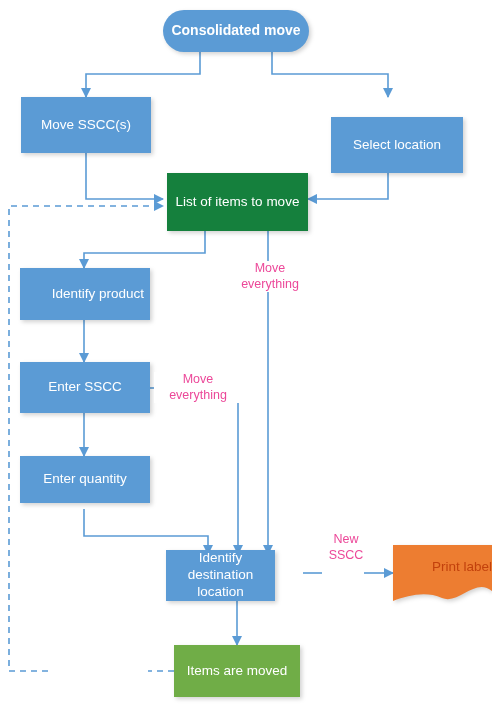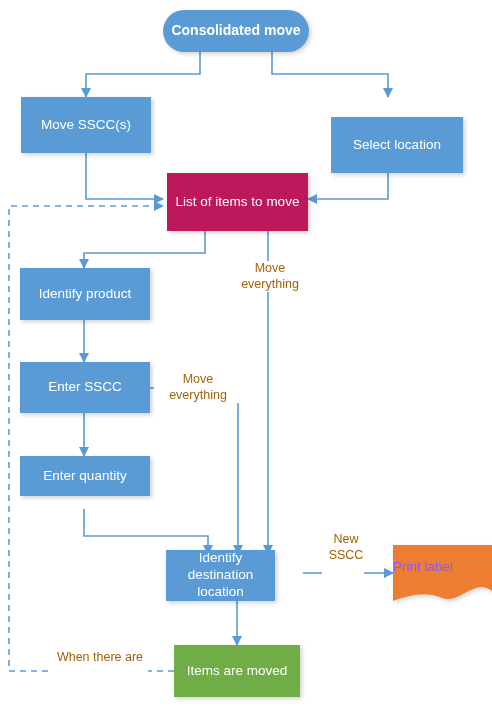--- a/index.html
+++ b/index.html
@@ -27,44 +27,44 @@
     align-items: center;
     justify-content: center;
     text-align: center;
     color: #ffffff;
     font-size: 13.5px;
     line-height: 1.25;
     z-index: 5;
     padding: 2px 6px;
   }
   .node.blue   { background: #5b9bd5; }
-  .node.orange { background: #be185d; }
+  .node.orange { background: #15803d; }
   .node.green  { background: #70ad47; }
   .node.rounded {
     border-radius: 24px;
     font-weight: bold;
     font-size: 14px;
   }
   .node.doc {
     background: transparent;
     padding: 0;
   }
   .doc-label {
     position: absolute;
     left: 0; right: 0;
     top: 14px;
-    text-align: left;
-    color: #8b5cf6;
+    text-align: right;
+    color: #c2410c;
     font-size: 13.5px;
     z-index: 6;
     pointer-events: none;
   }
   .edge-label {
     position: absolute;
-    color: #a16207;
+    color: #ec4899;
     font-size: 12.5px;
     line-height: 1.25;
     text-align: center;
     z-index: 6;
     background: #ffffff;
     padding: 0 2px;
   }
   .shadow { filter: drop-shadow(2px 2px 2px rgba(0,0,0,0.18)); }
 </style>
 </head>
@@ -124,29 +124,29 @@
 </div>
 
 <div class="node blue shadow" style="left:331px; top:97px; width:132px; height:56px;margin-top:20px;">
   <span>Select location</span>
 </div>
 
 <div class="node orange shadow" style="left:167px; top:173px; width:141px; height:58px;">
   <span>List of items to move</span>
 </div>
 
-<div class="node blue shadow" style="left:20px; top:268px; width:130px; height:52px;">
+<div class="node blue shadow" style="left:20px; top:268px; width:130px; height:52px;justify-content:flex-end;">
   <span>Identify product</span>
 </div>
 
 <div class="node blue shadow" style="left:20px; top:362px; width:130px; height:51px;">
   <span>Enter SSCC</span>
 </div>
 
-<div class="node blue shadow" style="left:20px; top:456px; width:130px; height:40px;">
+<div class="node blue shadow" style="left:20px; top:456px; width:130px; height:47px;">
   <span>Enter quantity</span>
 </div>
 
 <div class="node blue shadow" style="left:166px; top:550px; width:109px; height:51px;">
   <span>Identify destination location</span>
 </div>
 
 <div class="node green shadow" style="left:174px; top:645px; width:126px; height:52px;">
   <span>Items are moved</span>
 </div>
@@ -160,14 +160,13 @@
   <div>Move</div>
   <div>everything</div>
 </div>
 
 <div class="edge-label" style="left:322px; top:532px; width:44px;">
   <div>New</div>
   <div>SSCC</div>
 </div>
 
 <div class="edge-label" style="left:44px; top:650px; width:108px;">
-  <div>When there are</div>
 </div>
 
 </body></html>

